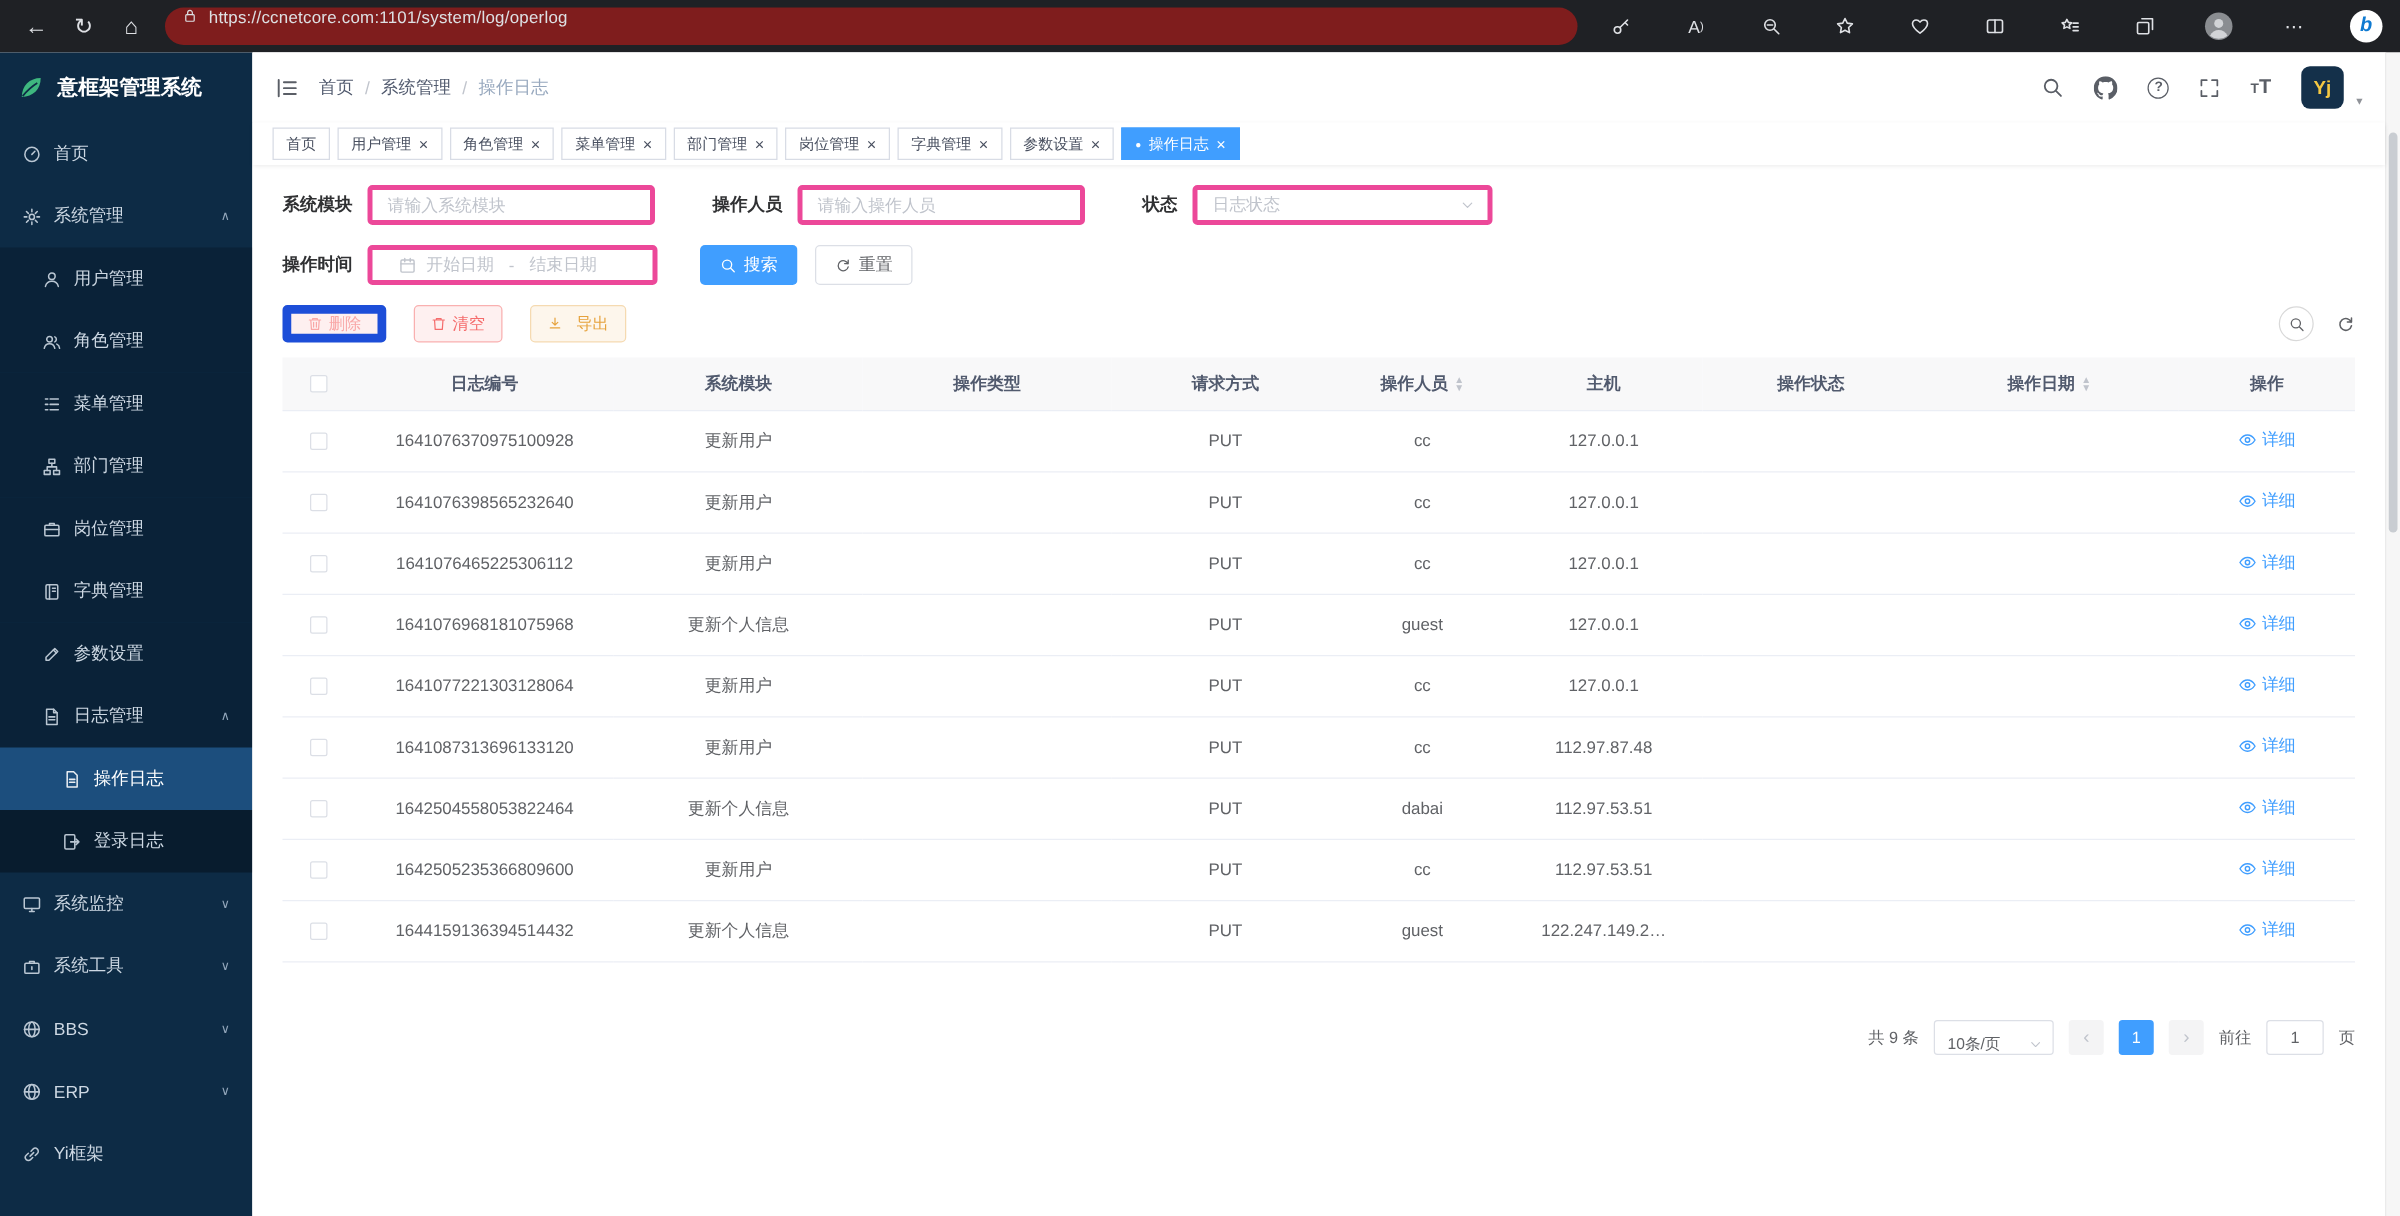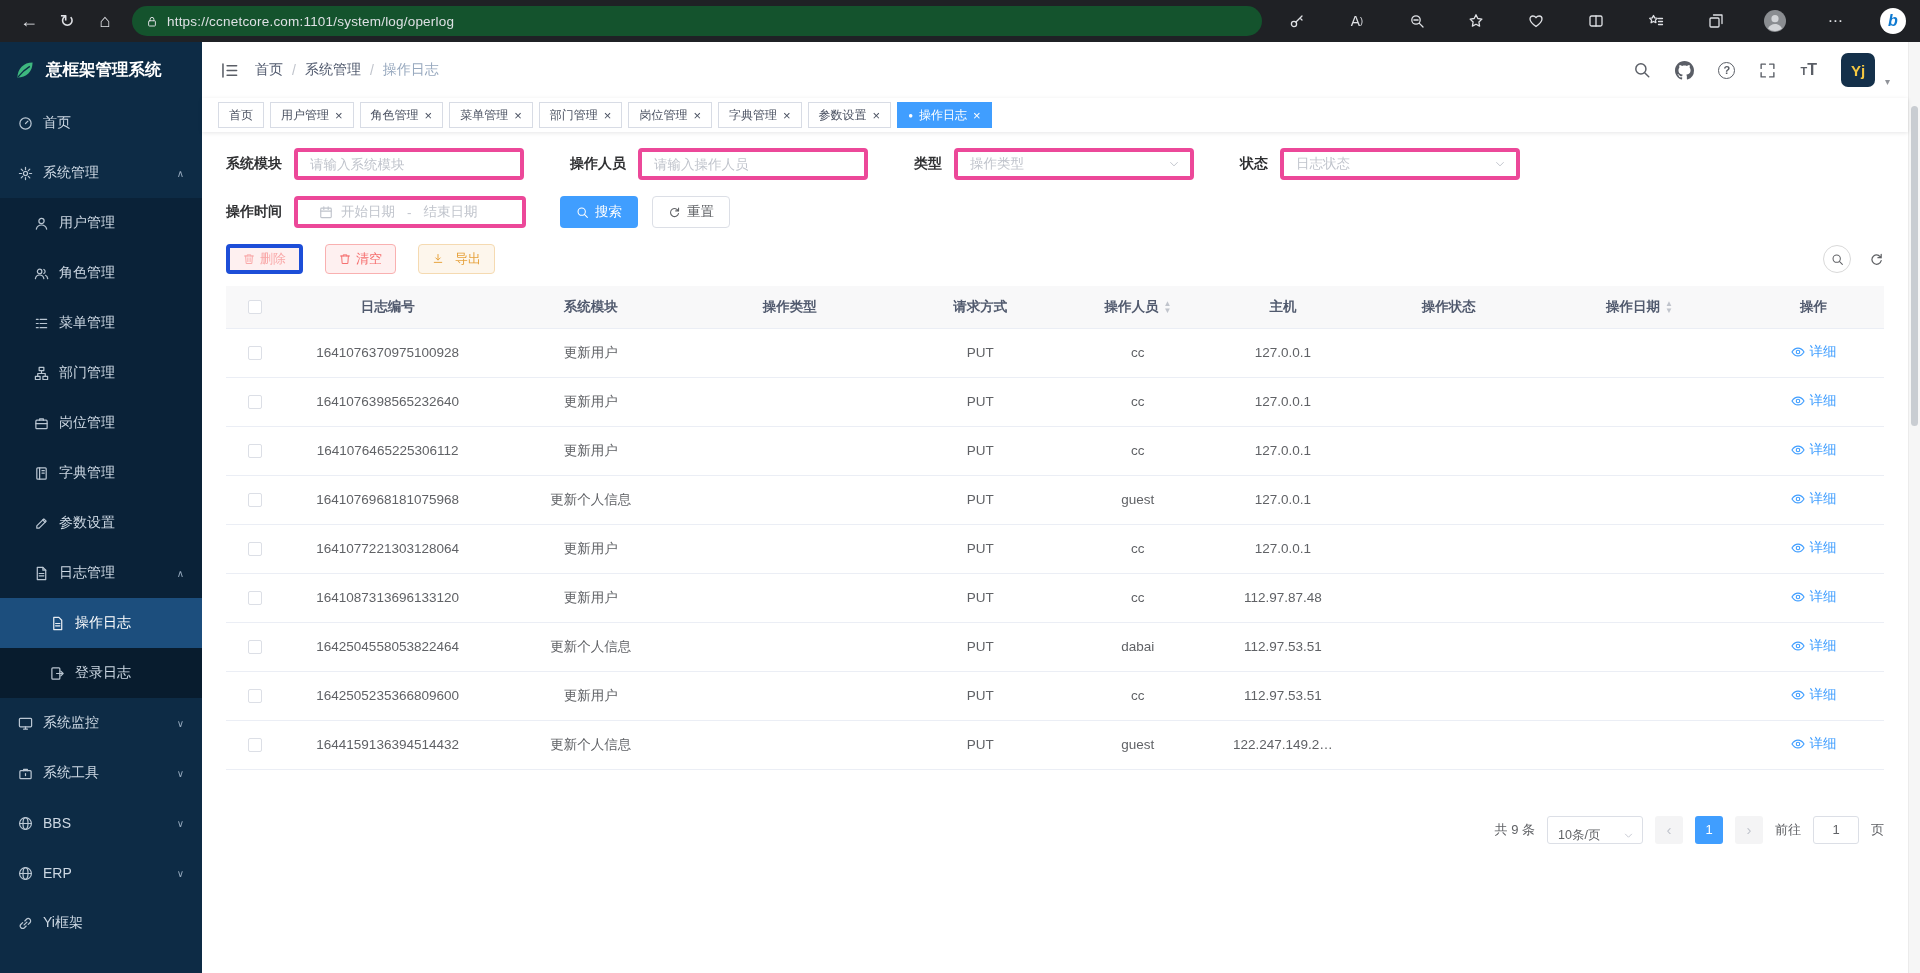--- a/index.html
+++ b/index.html
@@ -4,22 +4,22 @@
 <style>
   * { margin:0; padding:0; box-sizing:border-box; }
   html,body { width:1920px; height:973px; overflow:hidden; background:#fff;
     font-family:"Liberation Sans","DejaVu Sans",sans-serif; }
 
   
   .browser-chrome { height:42px; background:#1f2125; display:flex; align-items:center;
     padding:0 12px; gap:4px; }
   .bnav { width:34px; height:32px; display:flex; align-items:center; justify-content:center;
     color:#dfe1e5; font-size:18px; border-radius:4px; cursor:pointer; }
-  .url-bar { width:1130px; height:30px; background:#14532d; border-radius:15px;
-    display:flex; align-items:center; gap:9px; padding:0 14px; margin-left:6px; cursor:text; }
+  .url-bar { width:1130px; height:30px; background:#7f1d1d; border-radius:15px;
+    display:flex; gap:9px; padding:0 14px; margin-left:6px; cursor:text; }
   .url-text { color:#dde0e3; font-size:13.5px; letter-spacing:.2px; }
   .bicons { flex:1; display:flex; align-items:center; justify-content:space-between;
     margin-left:16px; padding-right:2px; }
   .bico { width:30px; height:30px; display:flex; align-items:center; justify-content:center;
     color:#dfe1e5; font-size:15px; cursor:pointer; }
   .icon-stroke * { fill:none; stroke:currentColor; stroke-width:1.3; stroke-linecap:round; stroke-linejoin:round; }
   .icon-fill * { fill:currentColor; stroke:none; }
   .readaloud { font-size:14px; color:#dfe1e5; } .readaloud sup { font-size:9px; }
   .bing-badge { width:26px; height:26px; background:#fff; border-radius:50%; display:flex;
     align-items:center; justify-content:center; }
@@ -82,21 +82,21 @@
   .daterange .rsep { color:#c0c4cc; margin:0 4px; }
 
   .btn { height:32px; border-radius:4px; padding:0 15px; font-size:13.5px; display:inline-flex;
     align-items:center; gap:6px; border:1px solid transparent; cursor:pointer; background:#fff; }
   .btn-primary { background:#409eff; color:#fff; margin-left:34px; }
   .btn-plain { border-color:#dcdfe6; color:#606266; margin-left:14px; }
 
   .toolbar { display:flex; align-items:center; margin-bottom:12px; }
   .btn-sm { height:30px; padding:0 13px; font-size:13px; border-radius:4px; display:inline-flex;
     align-items:center; gap:5px; cursor:pointer; }
-  .btn-del { background:#fef0f0; border:4px solid #1d4ed8; color:#f9a7a7; cursor:not-allowed; }
+  .btn-del { background:#fef0f0; border:7px solid #1d4ed8; color:#f9a7a7; cursor:not-allowed; }
   .btn-clear { background:#fef0f0; border:1px solid #f9b0b0; color:#f56c6c; margin-left:22px; }
   .btn-export { background:#fdf6ec; border:1px solid #f5dab1; color:#e6a23c; margin-left:22px;gap:11px; }
   .tool-right { margin-left:auto; display:flex; align-items:center; gap:18px; color:#606266; }
   .circle-btn { width:28px; height:28px; border:1px solid #d9d9d9; border-radius:50%;
     display:flex; align-items:center; justify-content:center; cursor:pointer; }
 
   table { width:100%; border-collapse:collapse; table-layout:fixed; }
   thead th { background:#f8f8f9; color:#515a6e; font-size:13.5px; font-weight:700; height:42px;
     text-align:center; border-bottom:1px solid #ebeef5; }
   tbody td { height:49px; font-size:13.5px; color:#606266; text-align:center;
@@ -428,29 +428,20 @@
     <div class="content">
 
       <div class="filter-row">
         <div class="fgroup">
           <span class="flabel">系统模块</span>
           <input class="control" type="text" placeholder="请输入系统模块" style="">
         </div>
         <div class="fgroup">
           <span class="flabel">操作人员</span>
           <input class="control" type="text" placeholder="请输入操作人员" style="">
-        </div>
-        <div class="fgroup">
-          <span class="flabel">类型</span>
-          <div class="control selectbox">
-            <span class="ph">操作类型</span>
-            <svg class="icon-stroke" width="12" height="12" viewBox="0 0 16 16" style="color:#c0c4cc">
-                <path d="M3.5 6l4.5 4.5L12.5 6"></path>
-              </svg>
-          </div>
         </div>
         <div class="fgroup">
           <span class="flabel">状态</span>
           <div class="control selectbox">
             <span class="ph">日志状态</span>
             <svg class="icon-stroke" width="12" height="12" viewBox="0 0 16 16" style="color:#c0c4cc">
                 <path d="M3.5 6l4.5 4.5L12.5 6"></path>
               </svg>
           </div>
         </div>

